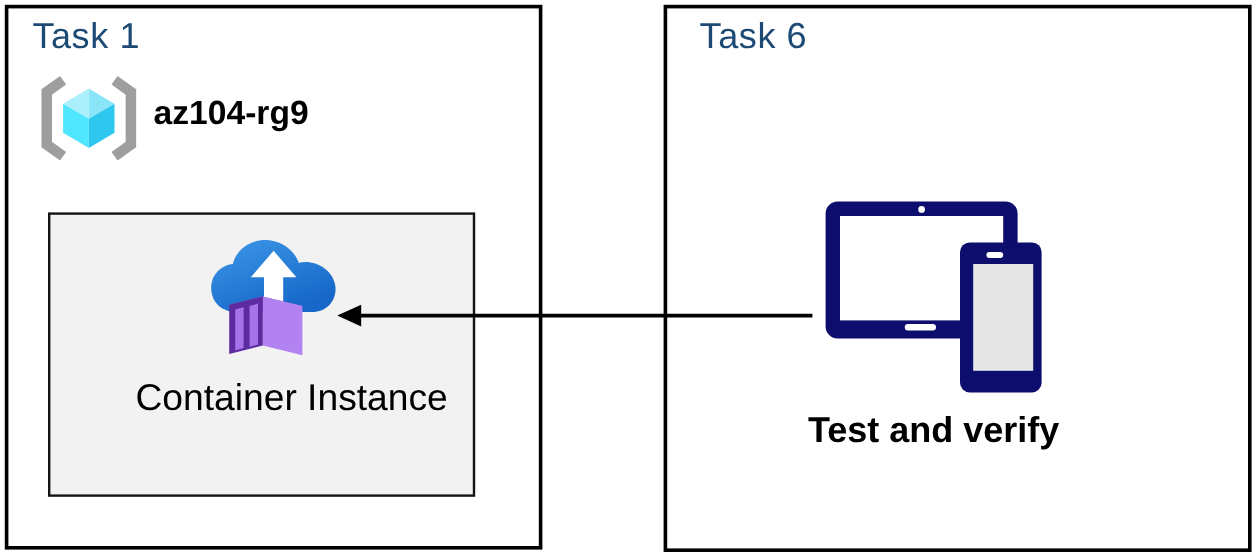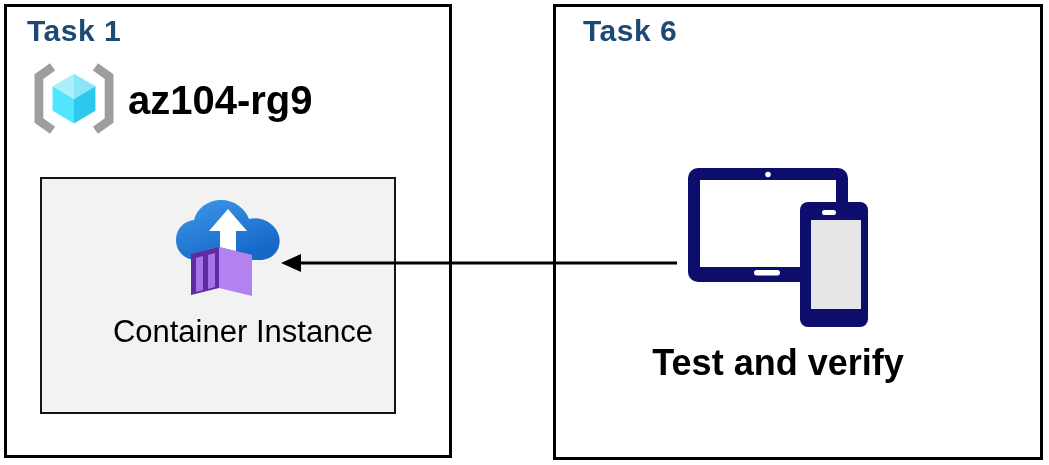--- a/index.html
+++ b/index.html
@@ -13,52 +13,52 @@
   .panel{
     position:absolute;
     box-sizing:border-box;
     border:3px solid #000000;
     background:#ffffff;
   }
   .panel-task1{left:4px;top:4px;width:448px;height:454px;}
   .panel-task2{left:553px;top:4px;width:490px;height:456px;}
   .task-title{
     position:absolute;
-    font-size:30px;font-weight:bold;
+    font-size:30px;font-weight:normal;
     color:#1C4A74;
     letter-spacing:0.5px;
     white-space:nowrap;
   }
   .title-1{left:27px;top:14px;}
   .title-2{left:583px;top:14px;}
   .rg-icon{position:absolute;left:31px;top:62px;}
   .rg-name{
     position:absolute;left:128px;top:78px;
-    font-size:40px;font-weight:bold;color:#000000;
+    font-size:28px;font-weight:bold;color:#000000;
     white-space:nowrap;
   }
   .inner-box{
     position:absolute;
     left:40px;top:177px;width:356px;height:237px;
     box-sizing:border-box;
     background:#f2f2f2;
     border:2.5px solid #141414;
   }
   .aci-icon{position:absolute;left:172px;top:196px;}
   .container-label{
     position:absolute;left:40px;top:314px;width:406px;
     text-align:center;
     font-size:31px;font-weight:normal;color:#000000;
     white-space:nowrap;
   }
   .devices-icon{position:absolute;left:686px;top:166px;}
   .test-label{
     position:absolute;left:556px;top:342px;width:444px;
     text-align:center;
-    font-size:36px;font-weight:bold;color:#000000;
+    font-size:30px;font-weight:bold;color:#000000;
     white-space:nowrap;
   }
   .arrow{position:absolute;left:281px;top:249px;z-index:5;}
 </style>
 </head>
 <body>
 
 <div class="canvas">
 
   <div class="panel panel-task1"></div>

